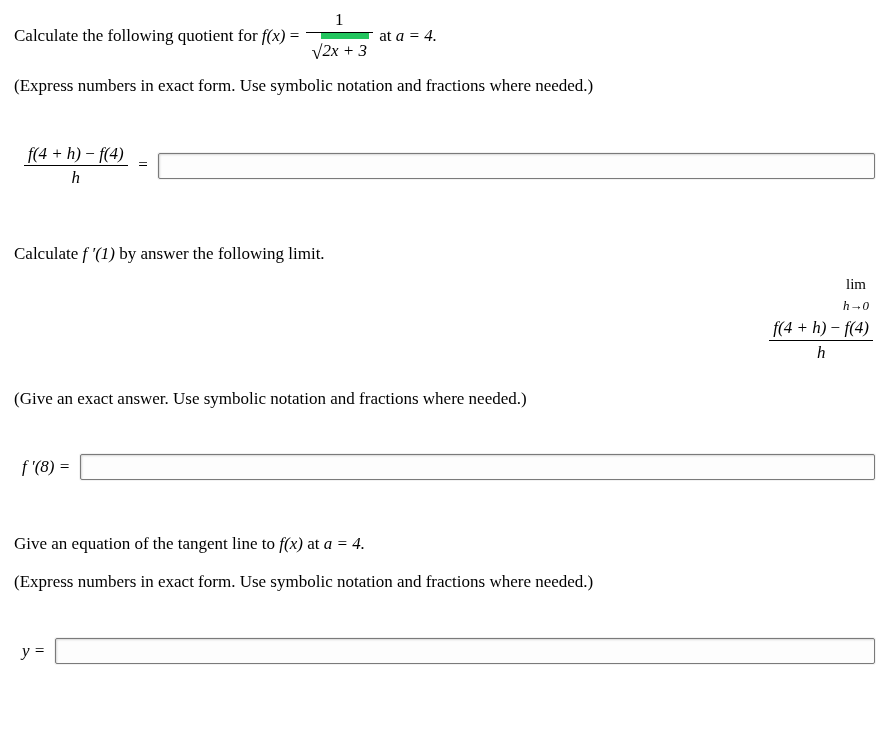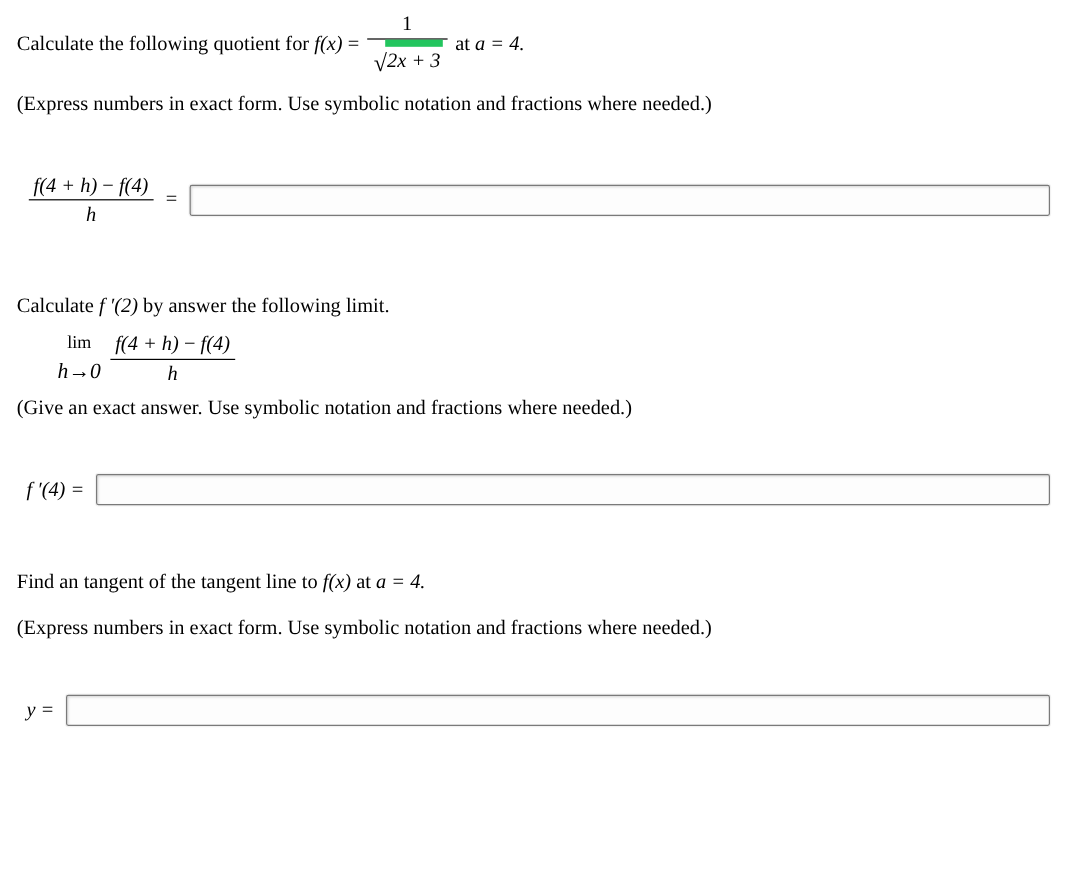--- a/index.html
+++ b/index.html
@@ -61,31 +61,32 @@
     background: #fdfdfd;
     box-shadow: inset 1px 1px 2px rgba(0,0,0,.15), 0 0 0 1px rgba(0,0,0,.05);
     font-family: inherit;
     font-size: 15px;
     padding: 2px 6px;
     box-sizing: border-box;
     border-radius: 2px;
   }
   .lim-expr {
     display:flex;
-    align-items:center;
+    align-items:flex-end;
     margin-left:34px;
+    flex-direction:column;
   }
   .lim-stack {
     display:inline-block;
     text-align:center;
     font-size:15px;
     margin-right:6px;
   }
   .lim-stack .lim { font-style:normal; }
-  .lim-stack .cond { font-size:18px; font-style: italic; }
+  .lim-stack .cond { font-size:13px; font-style: italic; }
   .it { font-style: italic; }
 </style>
 </head>
 <body>
 
 <div class="problem-text">
   <span>Calculate the following quotient for </span>
   <span><span class="it">f(x)</span></span><span> = </span>
   <span class="frac">
     <span class="num">1</span>
@@ -105,45 +106,45 @@
         <span class="it">f(4 + h)</span><span> − </span><span class="it">f(4)</span>
       </span>
       <span class="den it">h</span>
     </span>
     &nbsp;<span>=</span>
   </span>
   <input type="text" class="answer-input" value="" style="">
 </div>
 
 <div class="problem-text section-gap-lg">
-  <span>Calculate </span><span class="it">f ′(2)</span><span> by answer the following limit.</span>
+  <span>Calculate </span><span class="it">f ′(1)</span><span> by answer the following limit.</span>
 </div>
 
 <div class="lim-expr">
   <span class="lim-stack">
     <span class="lim">lim</span><br>
     <span class="cond">h→0</span>
   </span>
   <span class="frac">
     <span class="num">
       <span class="it">f(4 + h)</span><span> − </span><span class="it">f(4)</span>
     </span>
     <span class="den it">h</span>
   </span>
 </div>
 
-<div class="problem-text" style="margin-top:4px;">(Give an exact answer. Use symbolic notation and fractions where needed.)</div>
+<div class="problem-text" style="margin-top:22px;">(Give an exact answer. Use symbolic notation and fractions where needed.)</div>
 
 <div class="answer-row">
-  <span class="label it">f ′(4) =</span>
+  <span class="label it">f ′(8) =</span>
   <input type="text" class="answer-input" value="" style="">
 </div>
 
 <div class="problem-text section-gap-lg">
-  <span>Find an tangent of the tangent line to </span><span class="it">f(x)</span><span> at </span><span class="it">a = 4.</span>
+  <span>Give an equation of the tangent line to </span><span class="it">f(x)</span><span> at </span><span class="it">a = 4.</span>
 </div>
 
 <div class="problem-text" style="margin-top:14px;">(Express numbers in exact form. Use symbolic notation and fractions where needed.)</div>
 
 <div class="answer-row">
   <span class="label it">y =</span>
   <input type="text" class="answer-input" value="" style="">
 </div>
 
 </body></html>

